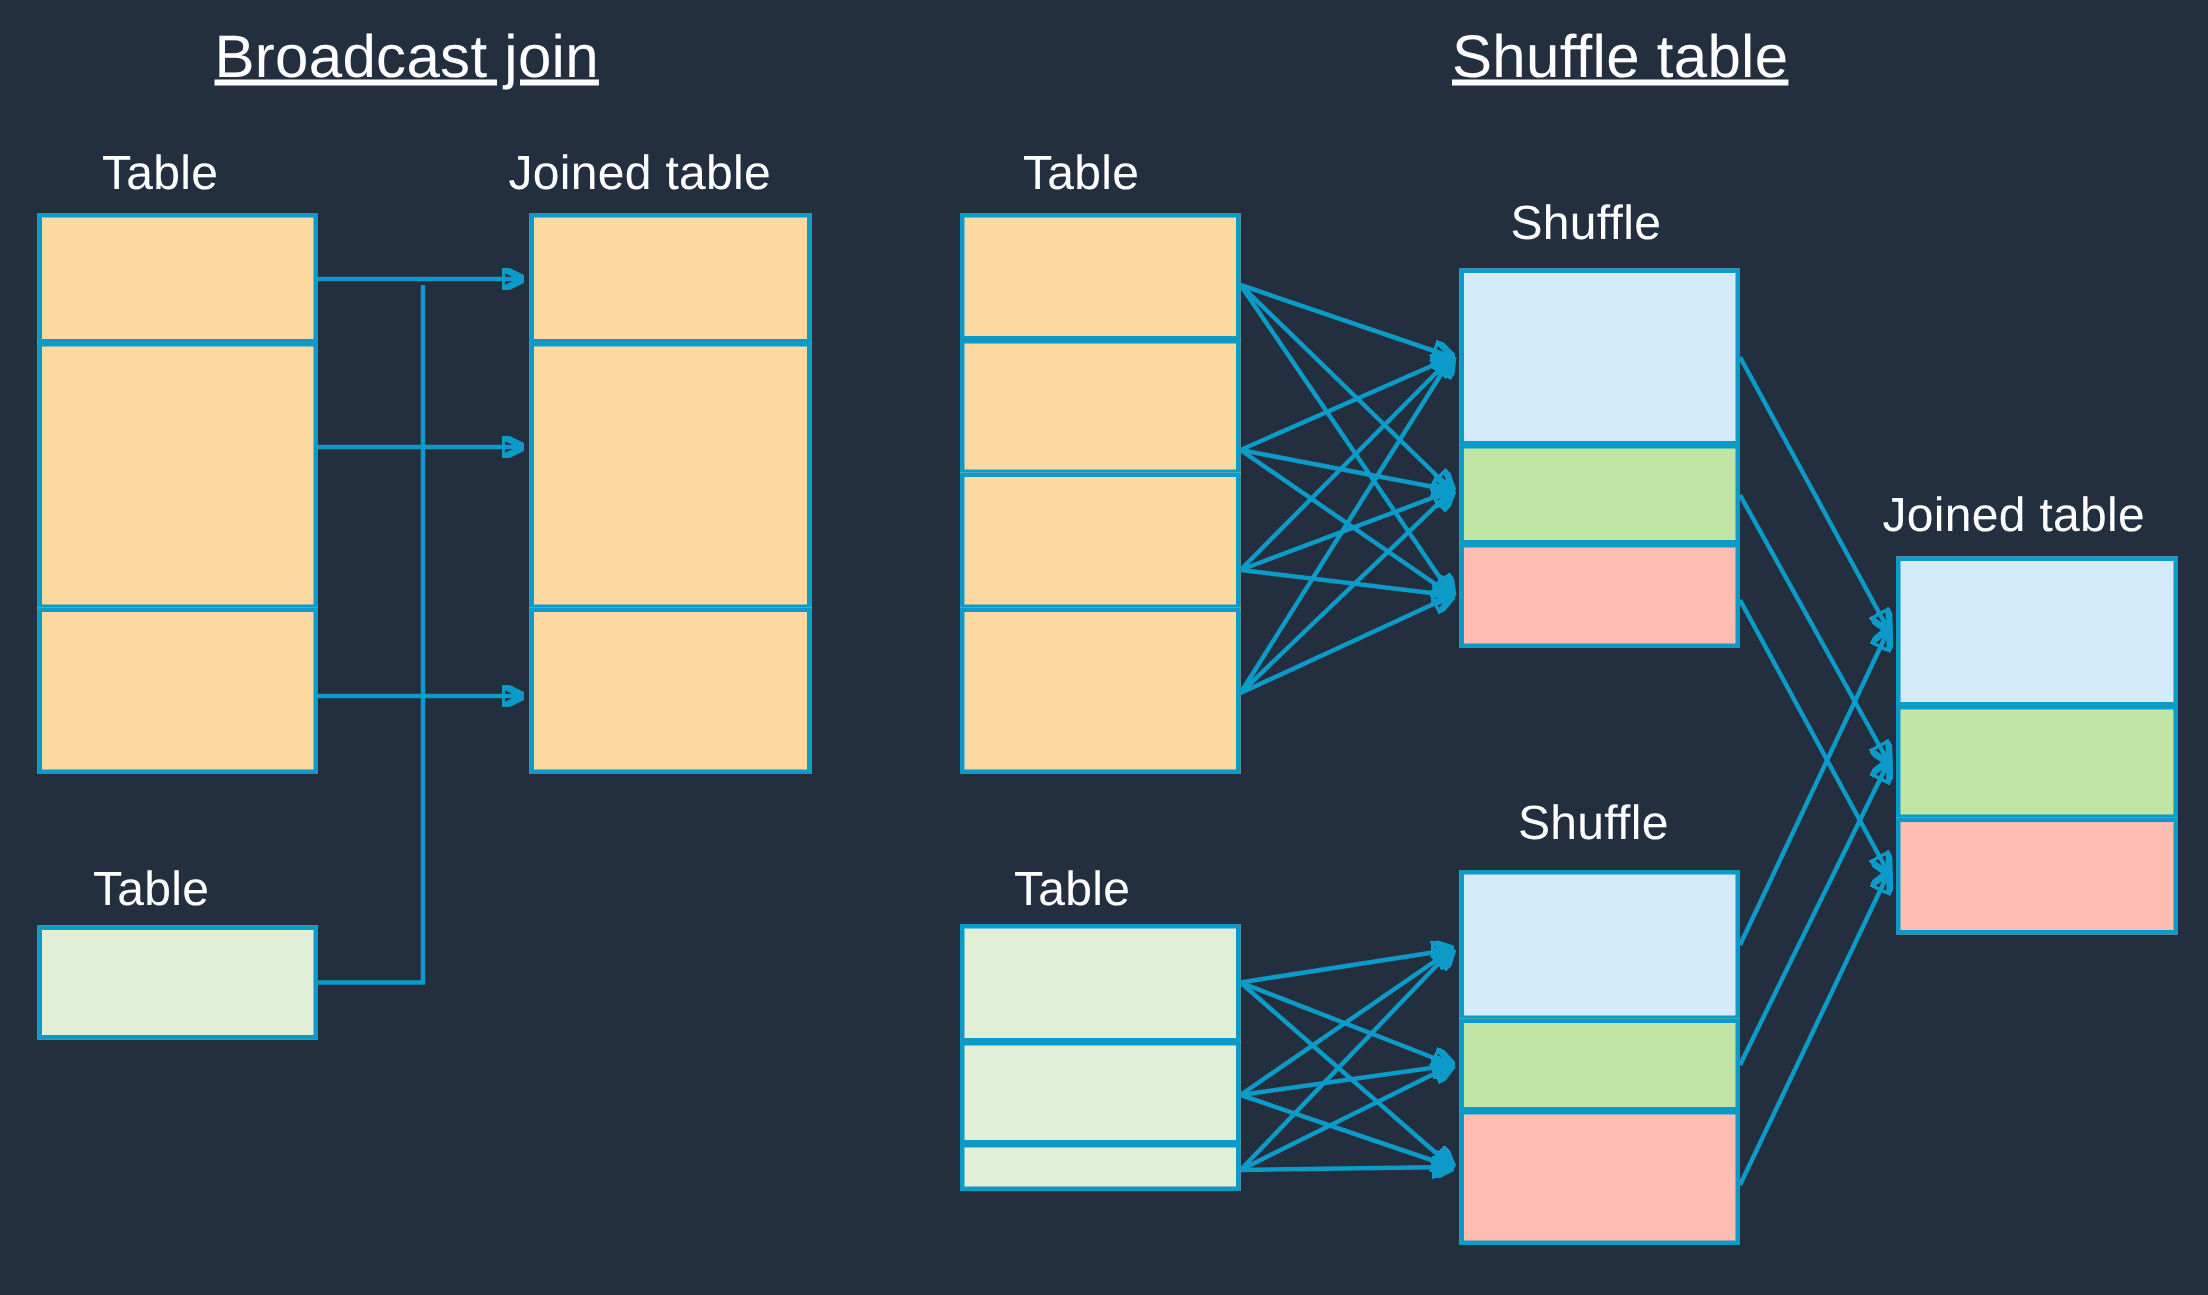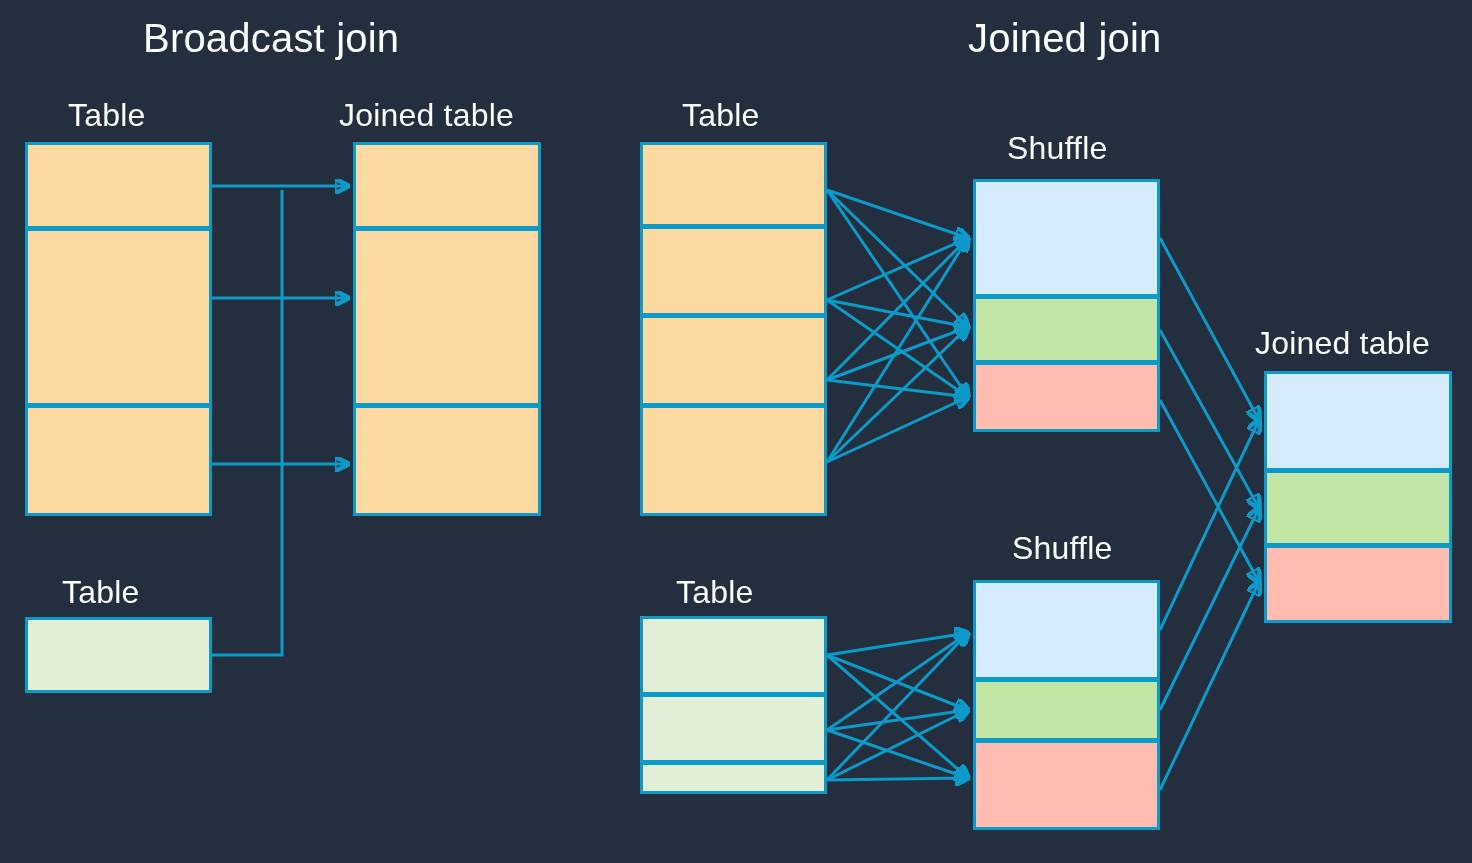--- a/index.html
+++ b/index.html
@@ -15,20 +15,21 @@
     overflow: hidden;
     font-family: "Liberation Sans", sans-serif;
   }
   .title {
     position: absolute;
     color: #ffffff;
     font-size: 40px;
     font-weight: 400;
     white-space: nowrap;
     letter-spacing: 0.2px;
+    text-decoration: underline;
   }
   .label {
     position: absolute;
     color: #ffffff;
     font-size: 32px;
     font-weight: 400;
     white-space: nowrap;
     letter-spacing: 0.2px;
   }
   .box {
@@ -56,21 +57,21 @@
     stroke-width: 3;
     fill: none;
   }
 </style>
 </head>
 <body>
 
 <div id="canvas">
 
   <div class="title" style="left:143px; top:16px;">Broadcast join</div>
-  <div class="title" style="left:968px; top:16px;">Joined join</div>
+  <div class="title" style="left:968px; top:16px;">Shuffle table</div>
 
   <div class="label" style="left:68px; top:97px;">Table</div>
 
   <div class="box c-orange" style="left:25px;  top:142px; width:187px; height:87px;"></div>
   <div class="box c-orange" style="left:25px;  top:228px; width:187px; height:178px;"></div>
   <div class="box c-orange" style="left:25px;  top:405px; width:187px; height:111px;"></div>
 
   <div class="label" style="left:62px; top:574px;">Table</div>
   <div class="box c-lgreen" style="left:25px; top:617px; width:187px; height:76px;"></div>
 

